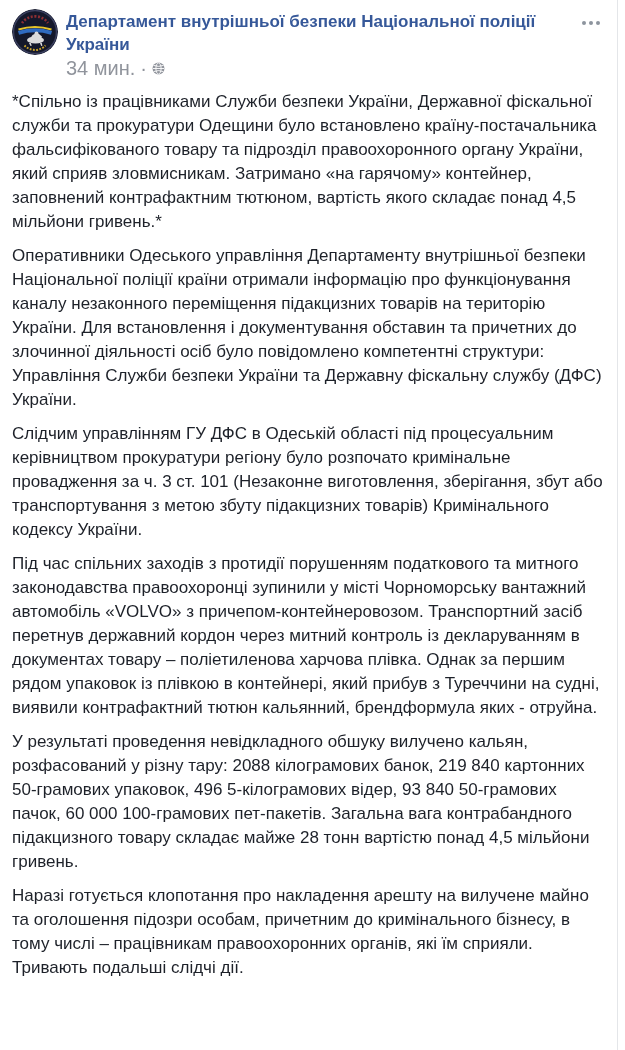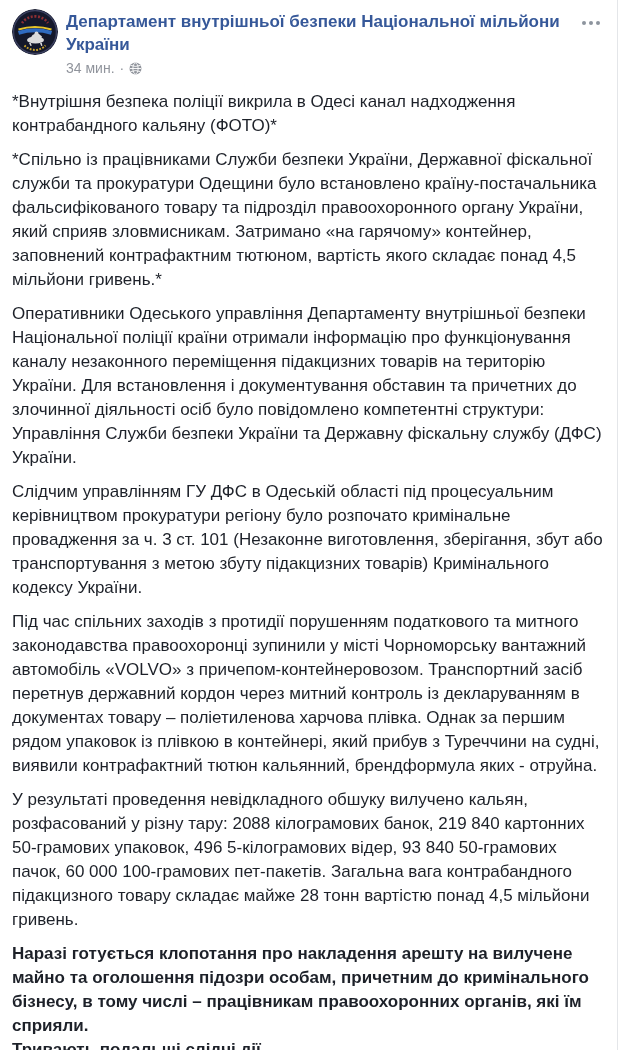--- a/index.html
+++ b/index.html
@@ -22,21 +22,21 @@
     border-radius:50%; overflow:hidden; cursor:pointer;
   }
   .header-info { margin-left:8px; flex:1; min-width:0; padding-top:1px; }
   .page-name {
     display:block; max-width:505px;
     color:#365899; font-size:17px; font-weight:700; line-height:23px;
     text-decoration:none; cursor:pointer;
   }
   .meta {
     margin-top:4px; display:flex; align-items:center;
-    color:#90949c; font-size:14px; line-height:17px;
+    color:#90949c; font-size:20px; line-height:17px;
   }
   .timestamp { color:#90949c; text-decoration:none; cursor:pointer; }
   .sep { margin:0 5px; }
   .globe { display:inline-flex; align-items:center; }
 
   .more-btn {
     margin-left:auto; padding:12px 10px 8px 10px; cursor:pointer;
     border-radius:3px;
   }
   .ellipsis { display:flex; gap:3px; }
@@ -44,21 +44,21 @@
     display:block; width:4px; height:4px; border-radius:50%;
     background:#8d949e;
   }
 
   
   .post-text {
     padding:13px 14px 0 12px;
     color:#1d2129; font-size:17px; line-height:24px;
   }
   .post-text p { margin:0 0 10px 0; white-space:pre-line; }
-  .post-text p:last-child { margin-bottom:15px;font-weight:bold; }
+  .post-text p:last-child { margin-bottom:15px; }
 </style>
 </head>
 <body>
 
 <div class="post-card">
 
   <div class="post-header">
 
     <a class="avatar">
       <svg width="46" height="46" viewBox="0 0 46 46">
@@ -83,21 +83,21 @@
             <path d="M17,34 l1.5,3 l1.2,-0.3 l-0.8,-2.7 z"></path>
             <path d="M28,34 l1.2,3 l1.2,-0.3 l-0.6,-2.7 z"></path>
           </g>
 
           <path d="M12.5,36.5 A14.5,14.5 0 0 0 33.5,36.5" fill="none" stroke="#c9a32b" stroke-width="2" stroke-dasharray="1.8 1.4"></path>
         </g>
       </svg>
     </a>
 
     <div class="header-info">
-      <a class="page-name">Департамент внутрішньої безпеки Національної мільйони України</a>
+      <a class="page-name">Департамент внутрішньої безпеки Національної поліції України</a>
       <div class="meta">
         <a class="timestamp">34 мин.</a>
         <span class="sep">·</span>
         <span class="globe">
           <svg width="13" height="13" viewBox="0 0 13 13">
             <circle cx="6.5" cy="6.5" r="6" fill="#90949c"></circle>
             <g stroke="#ffffff" stroke-width="0.9" fill="none">
               <ellipse cx="6.5" cy="6.5" rx="2.6" ry="5.6"></ellipse>
               <line x1="0.8" y1="6.5" x2="12.2" y2="6.5"></line>
               <path d="M1.6,3.4 Q6.5,5.4 11.4,3.4"></path>
@@ -112,21 +112,20 @@
       <span class="ellipsis">
           <i></i>
           <i></i>
           <i></i>
         </span>
     </div>
 
   </div>
 
   <div class="post-text">
-      <p>*Внутрішня безпека поліції викрила в Одесі канал надходження контрабандного кальяну (ФОТО)*</p>
       <p>*Спільно із працівниками Служби безпеки України, Державної фіскальної служби та прокуратури Одещини було встановлено країну-постачальника фальсифікованого товару та підрозділ правоохоронного органу України, який сприяв зловмисникам. Затримано «на гарячому» контейнер, заповнений контрафактним тютюном, вартість якого складає понад 4,5 мільйони гривень.*</p>
       <p>Оперативники Одеського управління Департаменту внутрішньої безпеки Національної поліції країни отримали інформацію про функціонування каналу незаконного переміщення підакцизних товарів на територію України. Для встановлення і документування обставин та причетних до злочинної діяльності осіб було повідомлено компетентні структури: Управління Служби безпеки України та Державну фіскальну службу (ДФС) України.</p>
       <p>Слідчим управлінням ГУ ДФС в Одеській області під процесуальним керівництвом прокуратури регіону було розпочато кримінальне провадження за ч. 3 ст. 101 (Незаконне виготовлення, зберігання, збут або транспортування з метою збуту підакцизних товарів) Кримінального кодексу України.</p>
       <p>Під час спільних заходів з протидії порушенням податкового та митного законодавства правоохоронці зупинили у місті Чорноморську вантажний автомобіль «VOLVO» з причепом-контейнеровозом. Транспортний засіб перетнув державний кордон через митний контроль із декларуванням в документах товару – поліетиленова харчова плівка. Однак за першим рядом упаковок із плівкою в контейнері, який прибув з Туреччини на судні, виявили контрафактний тютюн кальянний, брендформула яких - отруйна.</p>
       <p>У результаті проведення невідкладного обшуку вилучено кальян, розфасований у різну тару: 2088 кілограмових банок, 219 840 картонних 50-грамових упаковок, 496 5-кілограмових відер, 93 840 50-грамових пачок, 60 000 100-грамових пет-пакетів. Загальна вага контрабандного підакцизного товару складає майже 28 тонн вартістю понад 4,5 мільйони гривень.</p>
       <p>Наразі готується клопотання про накладення арешту на вилучене майно та оголошення підозри особам, причетним до кримінального бізнесу, в тому числі – працівникам правоохоронних органів, які їм сприяли.
 Тривають подальші слідчі дії.</p>
     </div>
 
 </div>

